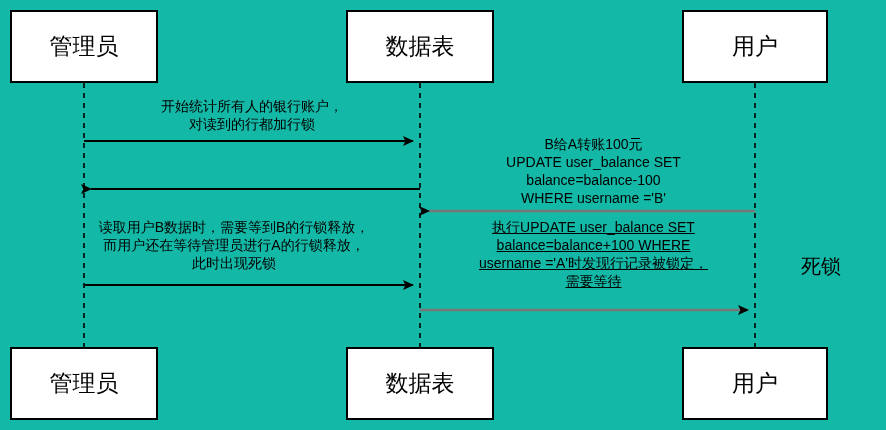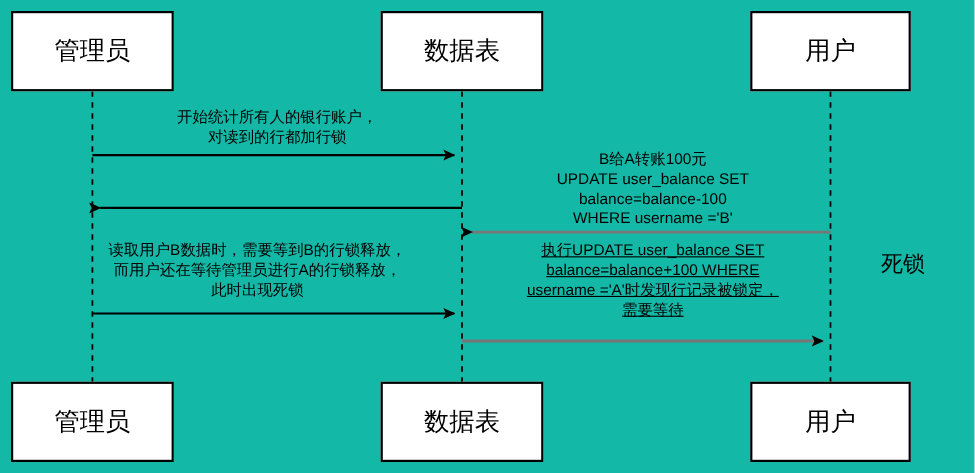--- a/index.html
+++ b/index.html
@@ -138,15 +138,15 @@
 
   <div class="msg" style="left:48px; top:219px; width:372px;">读取用户B数据时，需要等到B的行锁释放，
 而用户还在等待管理员进行A的行锁释放，
 此时出现死锁</div>
 
   <div class="msg" style="left:432px; top:219px; width:323px;text-decoration:underline;">执行UPDATE user_balance SET
 balance=balance+100 WHERE
 username ='A'时发现行记录被锁定，
 需要等待</div>
 
-  <div class="side-note" style="left:801px; top:232px;font-family:Liberation Mono, monospace;">死锁</div>
+  <div class="side-note" style="left:801px; top:256px;">死锁</div>
 
 </div>
 
 </body></html>

